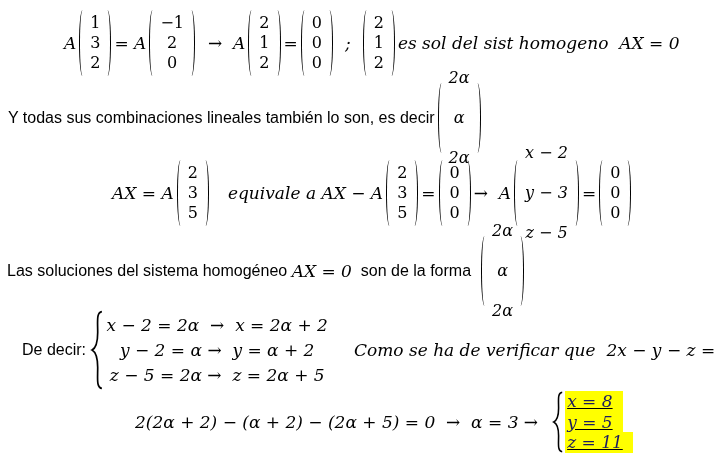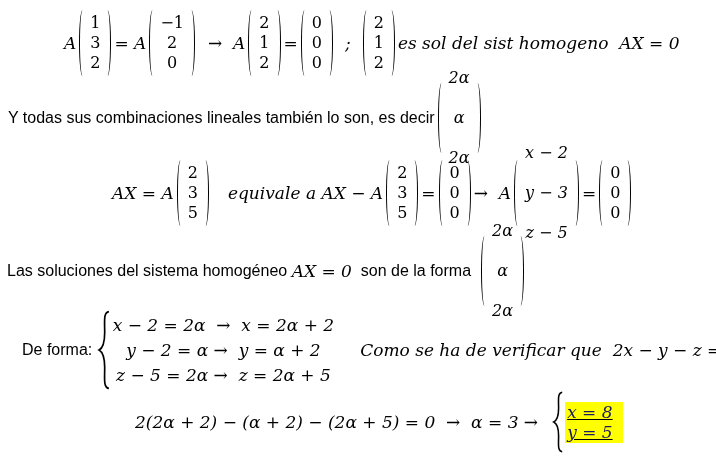--- a/index.html
+++ b/index.html
@@ -205,21 +205,21 @@
       <span class="vcol it">
         <span>2α</span>
         <span>α</span>
         <span>2α</span>
       </span>
       <span class="vp r"></span>
     </span>
   </div>
 
   <div class="line l5">
-    <span class="sans">De forma: </span>
+    <span class="sans">De decir: </span>
     <span class="sys">
       <svg class="brace" width="14" height="80" viewBox="0 0 20 100" preserveAspectRatio="none" aria-hidden="true">
         <path d="M17 2 C9 3 11 14 11 28 C11 44 7 48 3 50 C7 52 11 56 11 72 C11 86 9 97 17 98" fill="none" stroke="#000" stroke-width="2.4"></path>
       </svg>
       <span class="sys-rows">
         <span class="math">x − 2 = 2α  →  x = 2α + 2</span>
         <span class="math">y − 2 = α →  y = α + 2</span>
         <span class="math">z − 5 = 2α →  z = 2α + 5</span>
       </span>
     </span>
@@ -228,17 +228,18 @@
 
   <div class="line l6">
     <span class="math">2(2α + 2) − (α + 2) − (2α + 5) = 0  →  α = 3 →</span>
     <span class="sys gap-brace">
       <svg class="brace" width="12" height="62" viewBox="0 0 20 100" preserveAspectRatio="none" aria-hidden="true">
         <path d="M17 2 C9 3 11 14 11 28 C11 44 7 48 3 50 C7 52 11 56 11 72 C11 86 9 97 17 98" fill="none" stroke="#000" stroke-width="2.6"></path>
       </svg>
       <span class="hl-rows">
         <span class="math hl">x = 8</span>
         <span class="math hl">y = 5</span>
+        <span class="math hl">z = 11</span>
       </span>
     </span>
   </div>
 
 </div>
 
 </body></html>

